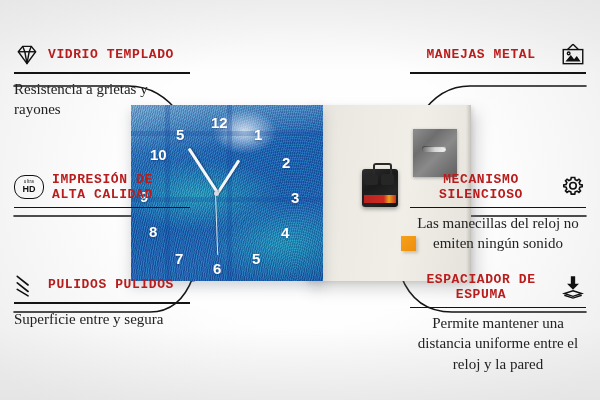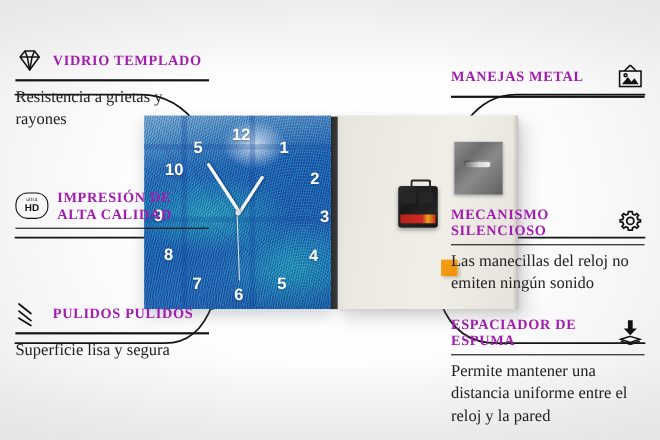--- a/index.html
+++ b/index.html
@@ -28,21 +28,21 @@
 
   .panel-back{position:absolute;left:174px;top:0;width:166px;height:176px;
       background:linear-gradient(100deg,#e6e4dc 0%,#eceae2 28%,#f0eee7 60%,#e4e2da 100%);
       box-shadow:6px 8px 14px rgba(120,120,120,.30), 2px 2px 4px rgba(120,120,120,.18);}
   .panel-back:after{content:"";position:absolute;right:0;top:0;bottom:0;width:5px;
       background:linear-gradient(90deg,rgba(0,0,0,0) 0%,rgba(150,148,140,.45) 100%);}
 
   .panel-edge{position:absolute;left:168px;top:1px;width:8px;height:175px;
       background:linear-gradient(90deg,#111 0%,#2b2b2b 45%,#3c3a38 100%);}
 
-  .panel-front{position:absolute;left:0;top:0;width:170px;height:176px;overflow:hidden;
+  .panel-front{position:absolute;left:0;top:0;width:192px;height:176px;overflow:hidden;
       box-shadow:0 6px 12px rgba(90,100,120,.28);}
   .bluebase{position:absolute;inset:0;
       background:
         linear-gradient(175deg, rgba(255,255,255,.30) 0%, rgba(255,255,255,0) 26%),
         linear-gradient(160deg,#4f8fd0 0%,#2f74c4 18%,#1f62bb 38%,#1d5fb8 55%,#2566bd 74%,#1b57ac 100%);}
   .moire{position:absolute;inset:-20%;
       background:repeating-linear-gradient(102deg, rgba(0,0,0,.30) 0 1px, rgba(255,255,255,.10) 1px 2.1px);
       opacity:.55;}
   .moire2{position:absolute;inset:-30%;
       background:repeating-radial-gradient(circle at 72% 78%, rgba(0,255,230,.22) 0 1px, rgba(0,40,120,.20) 1px 2.6px);
@@ -82,24 +82,24 @@
   .mech-red{position:absolute;left:2px;bottom:4px;width:32px;height:8px;
       background:linear-gradient(90deg,#b8231f 0%,#cf2a22 62%,#e8a41c 78%,#cf2a22 100%);}
   .mech-d1{position:absolute;left:3px;top:5px;width:13px;height:11px;background:#262626;border-radius:2px;}
   .mech-d2{position:absolute;left:19px;top:5px;width:13px;height:11px;background:#262626;border-radius:2px;}
   .foam{position:absolute;left:96px;top:131px;width:15px;height:15px;
       background:linear-gradient(135deg,#f6a11b 0%,#ef8f0c 100%);
       box-shadow:2px 2px 3px rgba(120,110,90,.35);}
 
   
   .feat{position:absolute;width:176px;}
-  .feat.right{text-align:left;margin-top:15px;}
+  .feat.right{text-align:center;}
   .head{display:flex;align-items:center;gap:8px;}
   .feat.right .head{flex-direction:row-reverse;}
-  .title{font-family:Liberation Serif, serif;font-weight:700;color:#a21caf;
+  .title{font-family:Liberation Mono, monospace;font-weight:700;color:#b91c1c;
          font-size:13px;line-height:1.18;letter-spacing:.6px;flex:1;}
   .rule{height:1.5px;background:#141414;margin:4px 0 5px;}
   .desc{font-family:"Liberation Serif",serif;color:#222;font-size:15px;line-height:1.35;}
   .ico{width:26px;height:26px;flex:none;color:#111;}
   .ico svg{display:block;width:26px;height:26px;}
   .hdbox{width:28px;height:22px;border:1.6px solid #111;border-radius:11px;flex:none;
          display:flex;flex-direction:column;align-items:center;justify-content:center;}
   .hdbox .u{font-family:"Liberation Sans",sans-serif;font-size:4.5px;letter-spacing:.3px;color:#111;line-height:1;}
   .hdbox .h{font-family:"Liberation Sans",sans-serif;font-weight:700;font-size:9px;color:#111;line-height:1.05;}
 </style>
@@ -217,21 +217,21 @@
       <span class="ico">
         <svg viewBox="0 0 24 24" fill="none" stroke="currentColor" stroke-width="1.5" stroke-linecap="round">
           <path d="M3 4 L13 12"></path>
             <path d="M3 10 L13 18"></path>
             <path d="M3 16 L13 22"></path>
         </svg>
       </span>
       <div class="title">PULIDOS PULIDOS</div>
     </div>
     <div class="rule"></div>
-    <div class="desc">Superficie lisa y segura</div>
+    <div class="desc">Superficie entre y segura</div>
   </div>
 
   <div class="feat right" style="left:410px;top:42px;">
     <div class="head">
       <span class="ico">
         <svg viewBox="0 0 24 24" fill="none" stroke="currentColor" stroke-width="1.3">
           <rect x="3" y="7" width="18" height="13"></rect>
           <path d="M12 2 L7 7"></path>
             <path d="M12 2 L17 7"></path>
           <path d="M5 18 L10 12 L13 16 L15.5 13 L19 18 Z" fill="currentColor" stroke="none"></path>

